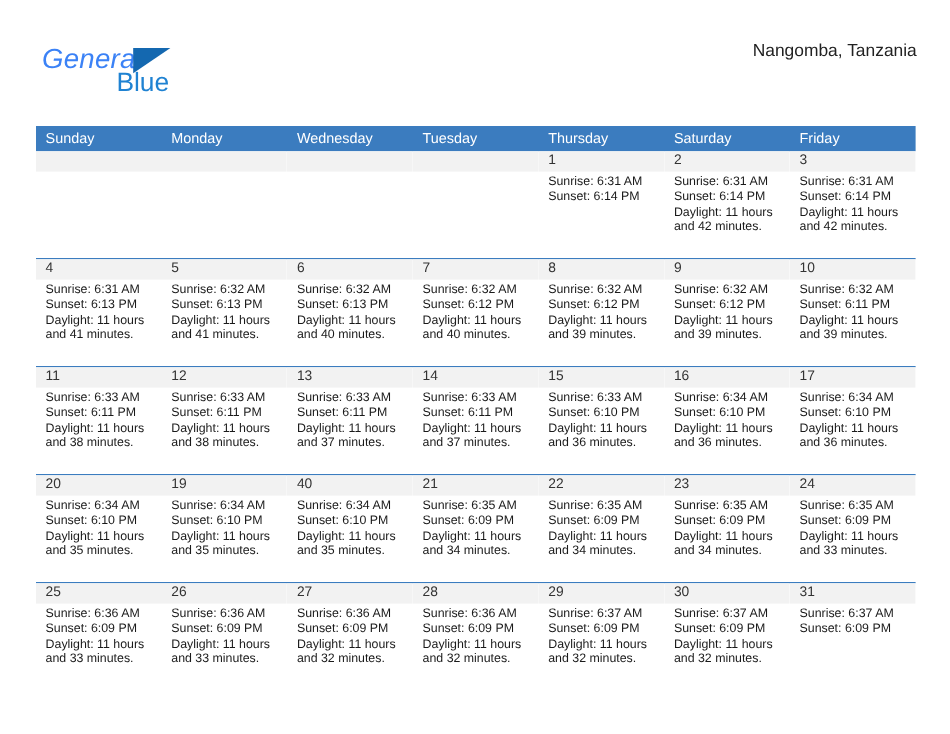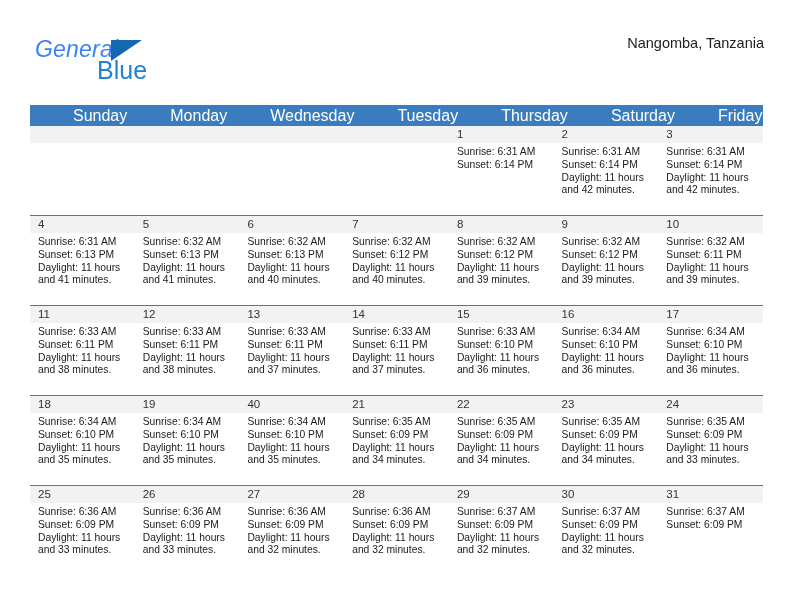--- a/index.html
+++ b/index.html
@@ -52,21 +52,21 @@
     top: 4px;
     width: 0;
     height: 0;
     border-left: 31px solid #1468b0;
     border-bottom: 21px solid transparent;
   }
   .logo-blue {
     position: absolute;
     left: 62px;
     top: 20px;
-    font-size: 25px;
+    font-size: 22px;
     color: #1f82d2;
     font-family: "Liberation Sans", sans-serif;
   }
   .title-block {
     position: absolute;
     right: 0;
     top: 0;
     text-align: right;
   }
   .cal-title {
@@ -91,26 +91,25 @@
     width: 733px;
   }
   .weekdays {
     display: flex;
     background: #3b7cbf;
     height: 21px;
   }
   .weekday {
     flex: 1 1 0;
     color: #ffffff;
-    font-size: 16px;
+    font-size: 12px;
     line-height: 21px;
     padding-left: 8px;
     box-sizing: border-box;
     white-space: nowrap;
-    margin-left: 35px;
   }
   .week {
     border-top: 1px solid #3b7cbf;
   }
   .week:first-of-type {
     border-top: none;
   }
   .week-inner {
     display: flex;
   }
@@ -378,21 +377,21 @@
                 <div class="sunset">Sunset: 6:10 PM</div>
                 <div class="daylight">Daylight: 11 hours and 36 minutes.</div>
               </div>
             </div>
           </div>
         </div>
         <div class="week">
           <div class="week-inner">
             <div class="daycell">
               <div class="daynum-band">
-                <div class="daynum">18</div>
+                <div class="daynum">20</div>
               </div>
               <div class="info">
                 <div class="sunrise">Sunrise: 6:34 AM</div>
                 <div class="sunset">Sunset: 6:10 PM</div>
                 <div class="daylight">Daylight: 11 hours and 35 minutes.</div>
               </div>
             </div>
             <div class="daycell">
               <div class="daynum-band">
                 <div class="daynum">19</div>

